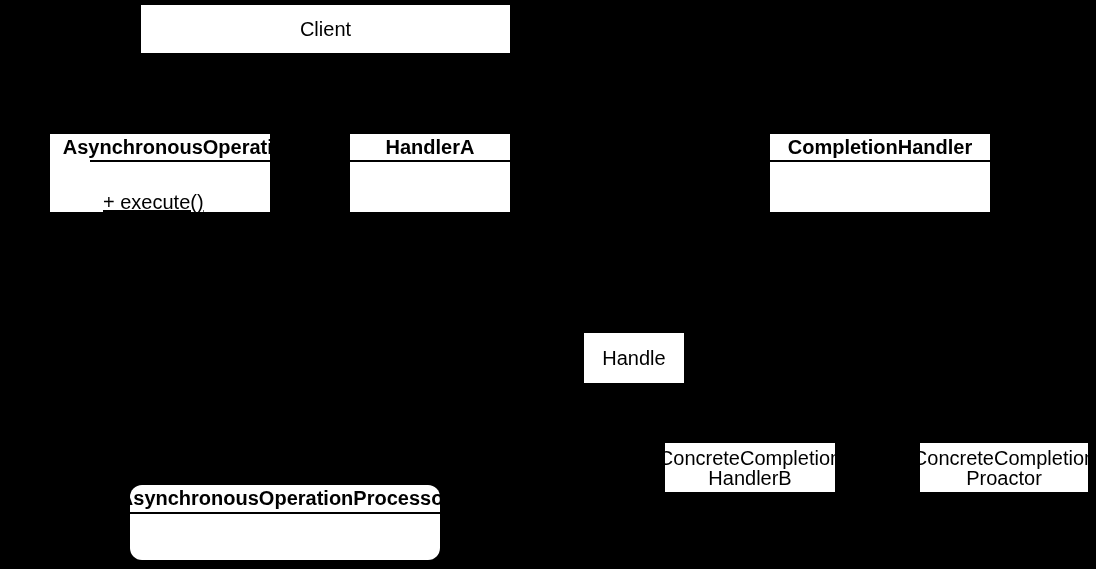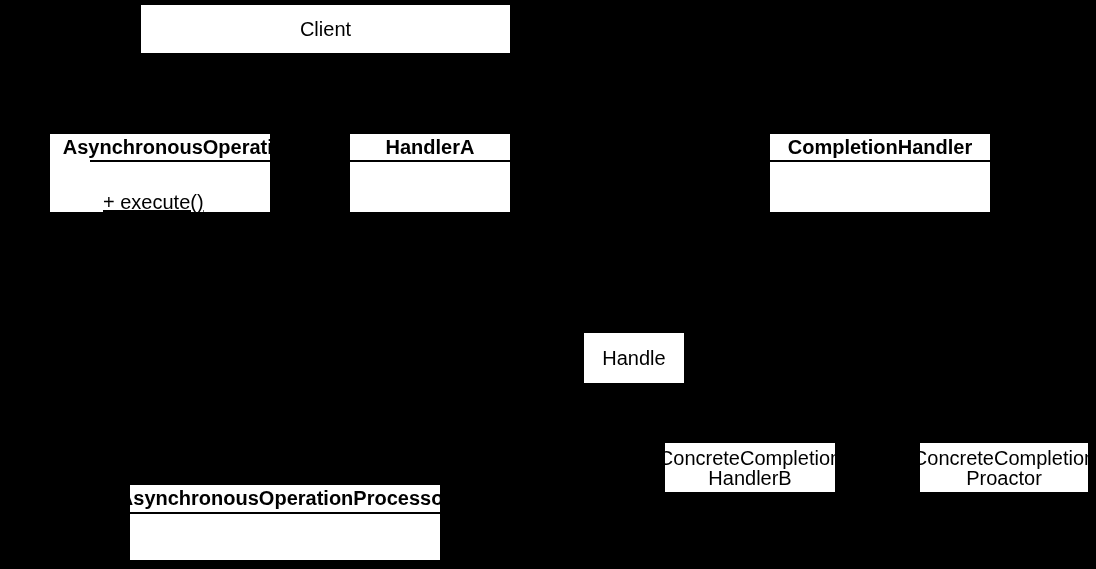--- a/index.html
+++ b/index.html
@@ -54,21 +54,21 @@
     line-height: 19px;
   }
   
   .node-client            { left: 141px; top: 5px;   width: 369px; height: 48px; }
   .node-async-op          { left: 50px;  top: 134px; width: 220px; height: 78px; padding-left: 40px; }
   .node-proactor          { left: 350px; top: 134px; width: 160px; height: 78px; }
   .node-completion        { left: 770px; top: 134px; width: 220px; height: 78px; }
   .node-handle            { left: 568px; top: 333px; width: 100px; height: 50px; margin-left: 16px; }
   .node-concrete-a        { left: 665px; top: 443px; width: 170px; height: 49px; }
   .node-concrete-b        { left: 920px; top: 443px; width: 168px; height: 49px; }
-  .node-processor         { left: 130px; top: 485px; width: 310px; height: 75px; }
+  .node-processor         { left: 130px; top: 485px; width: 310px; height: 75px; border-radius: 12px; }
   .node-processor .box-title { height: 27px; }
 </style>
 </head>
 <body>
 
 <div class="canvas">
 
   <div class="box simple node-client">
     <span>Client</span>
   </div>

